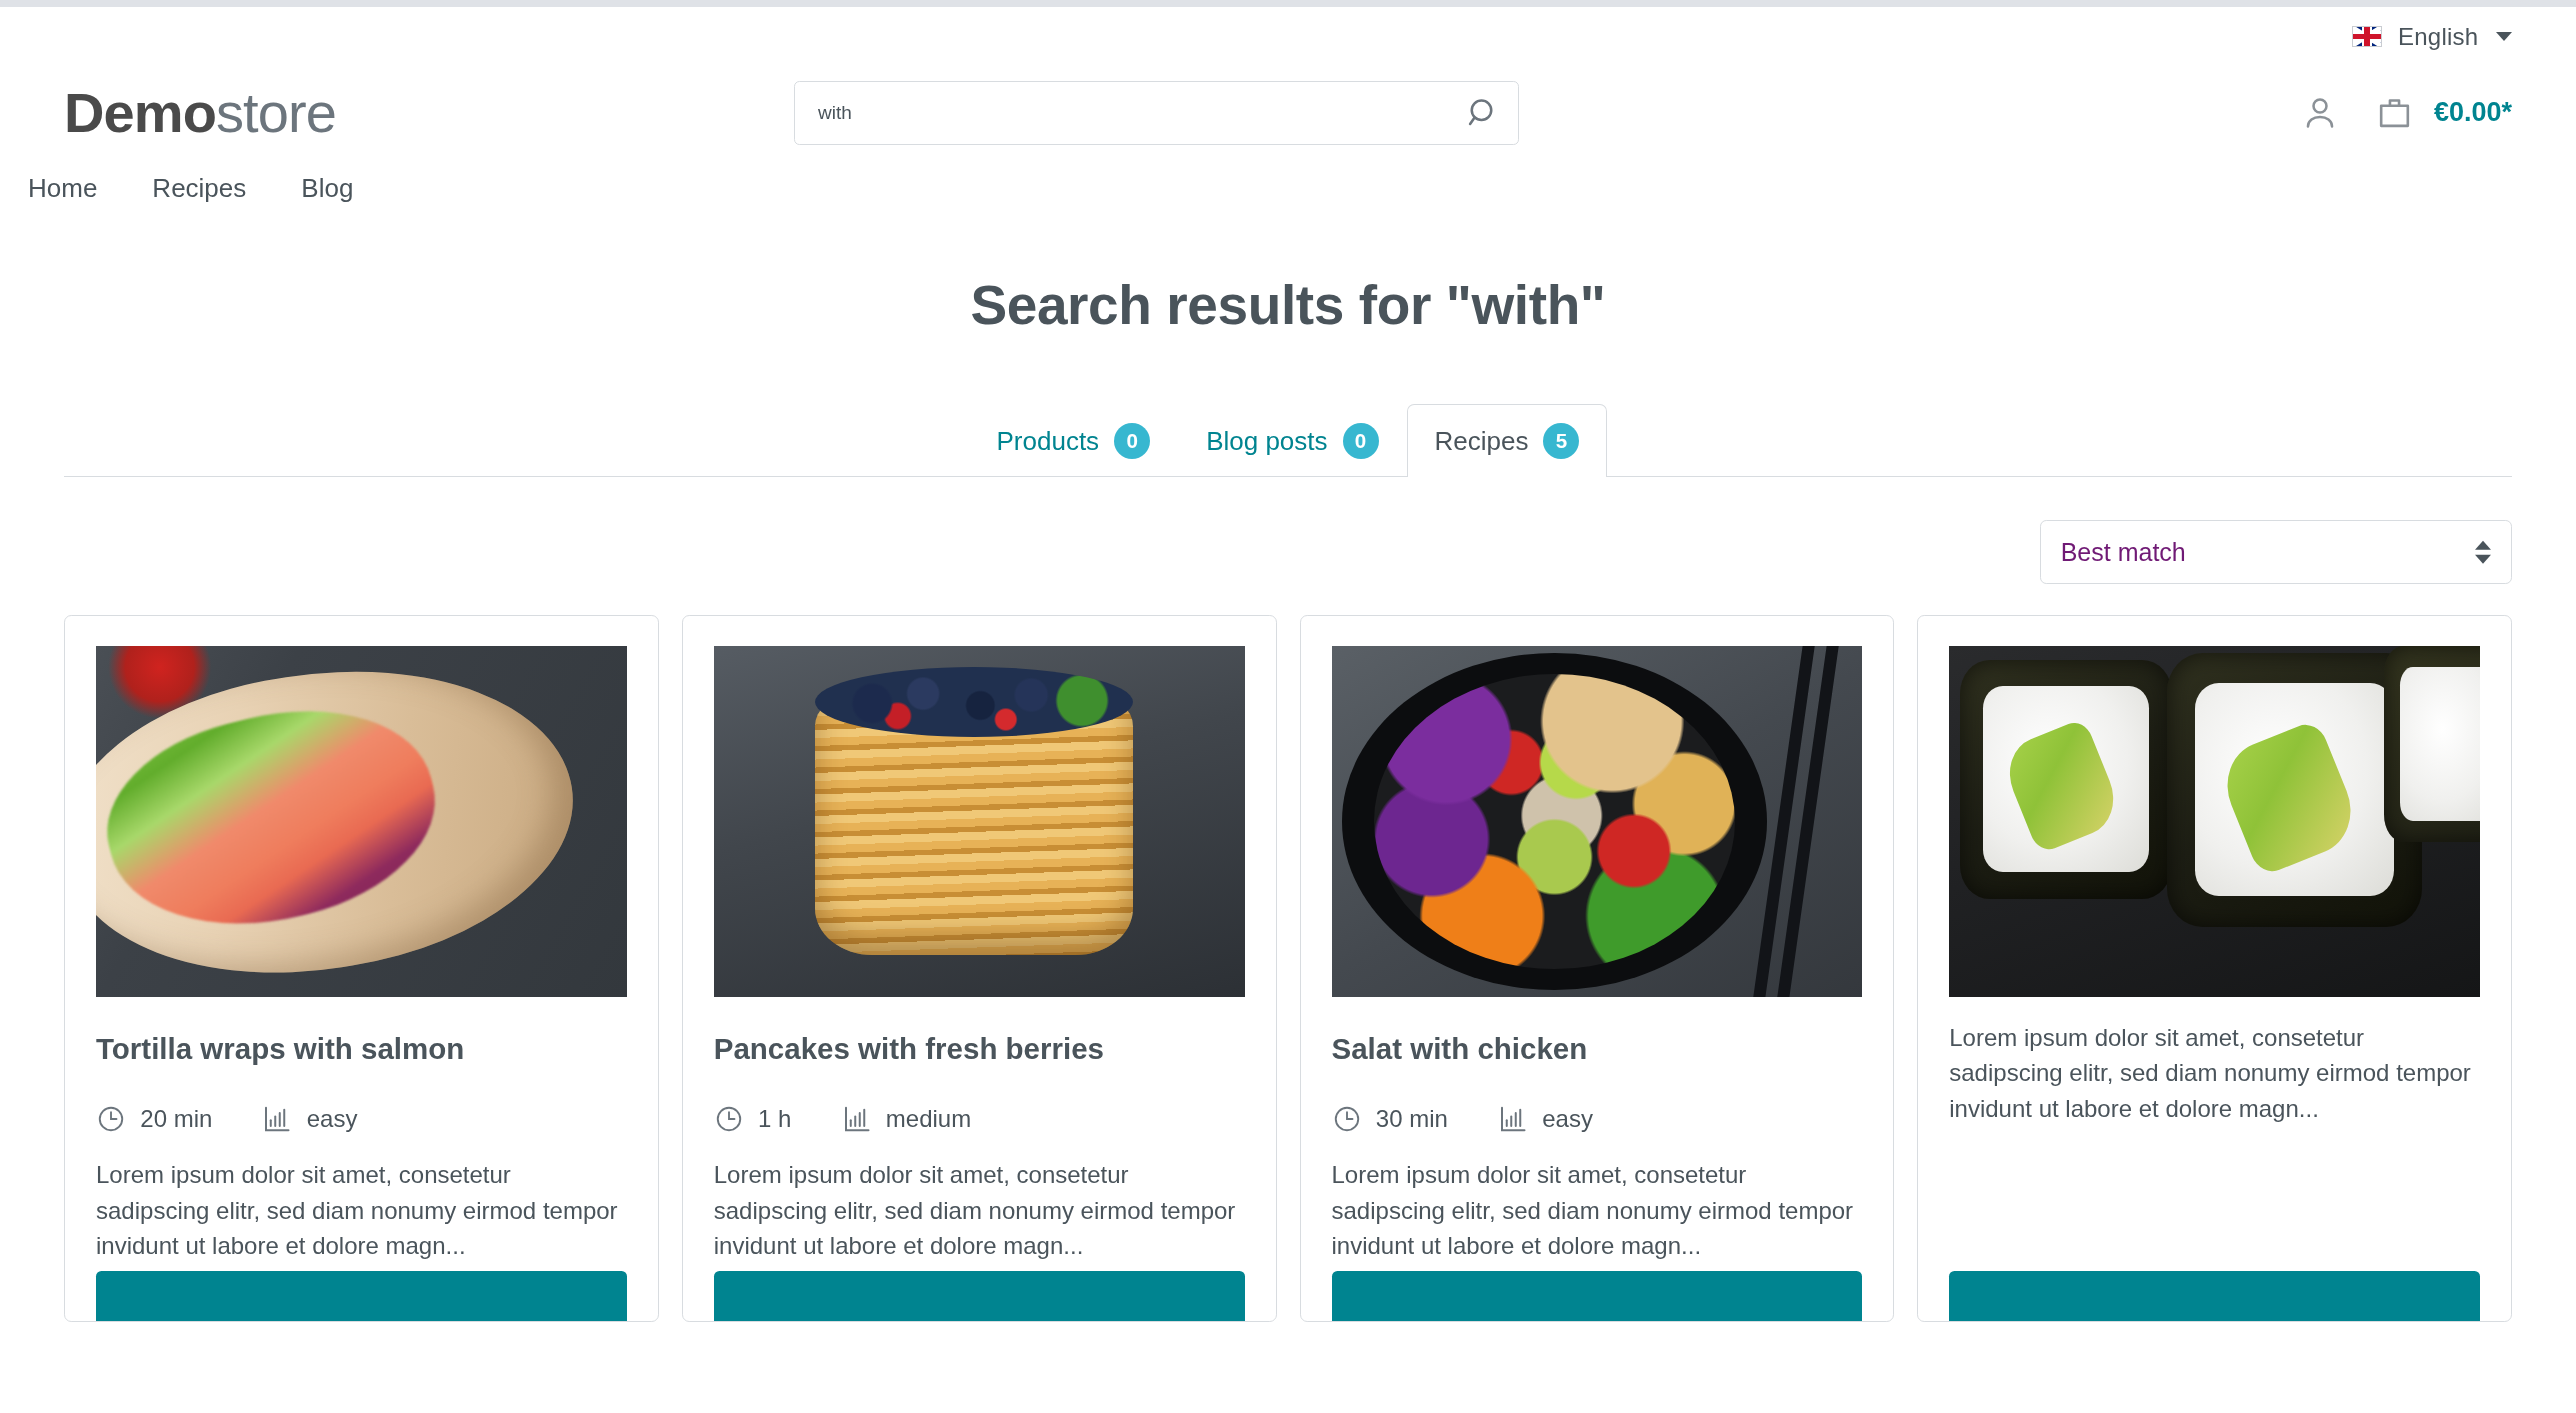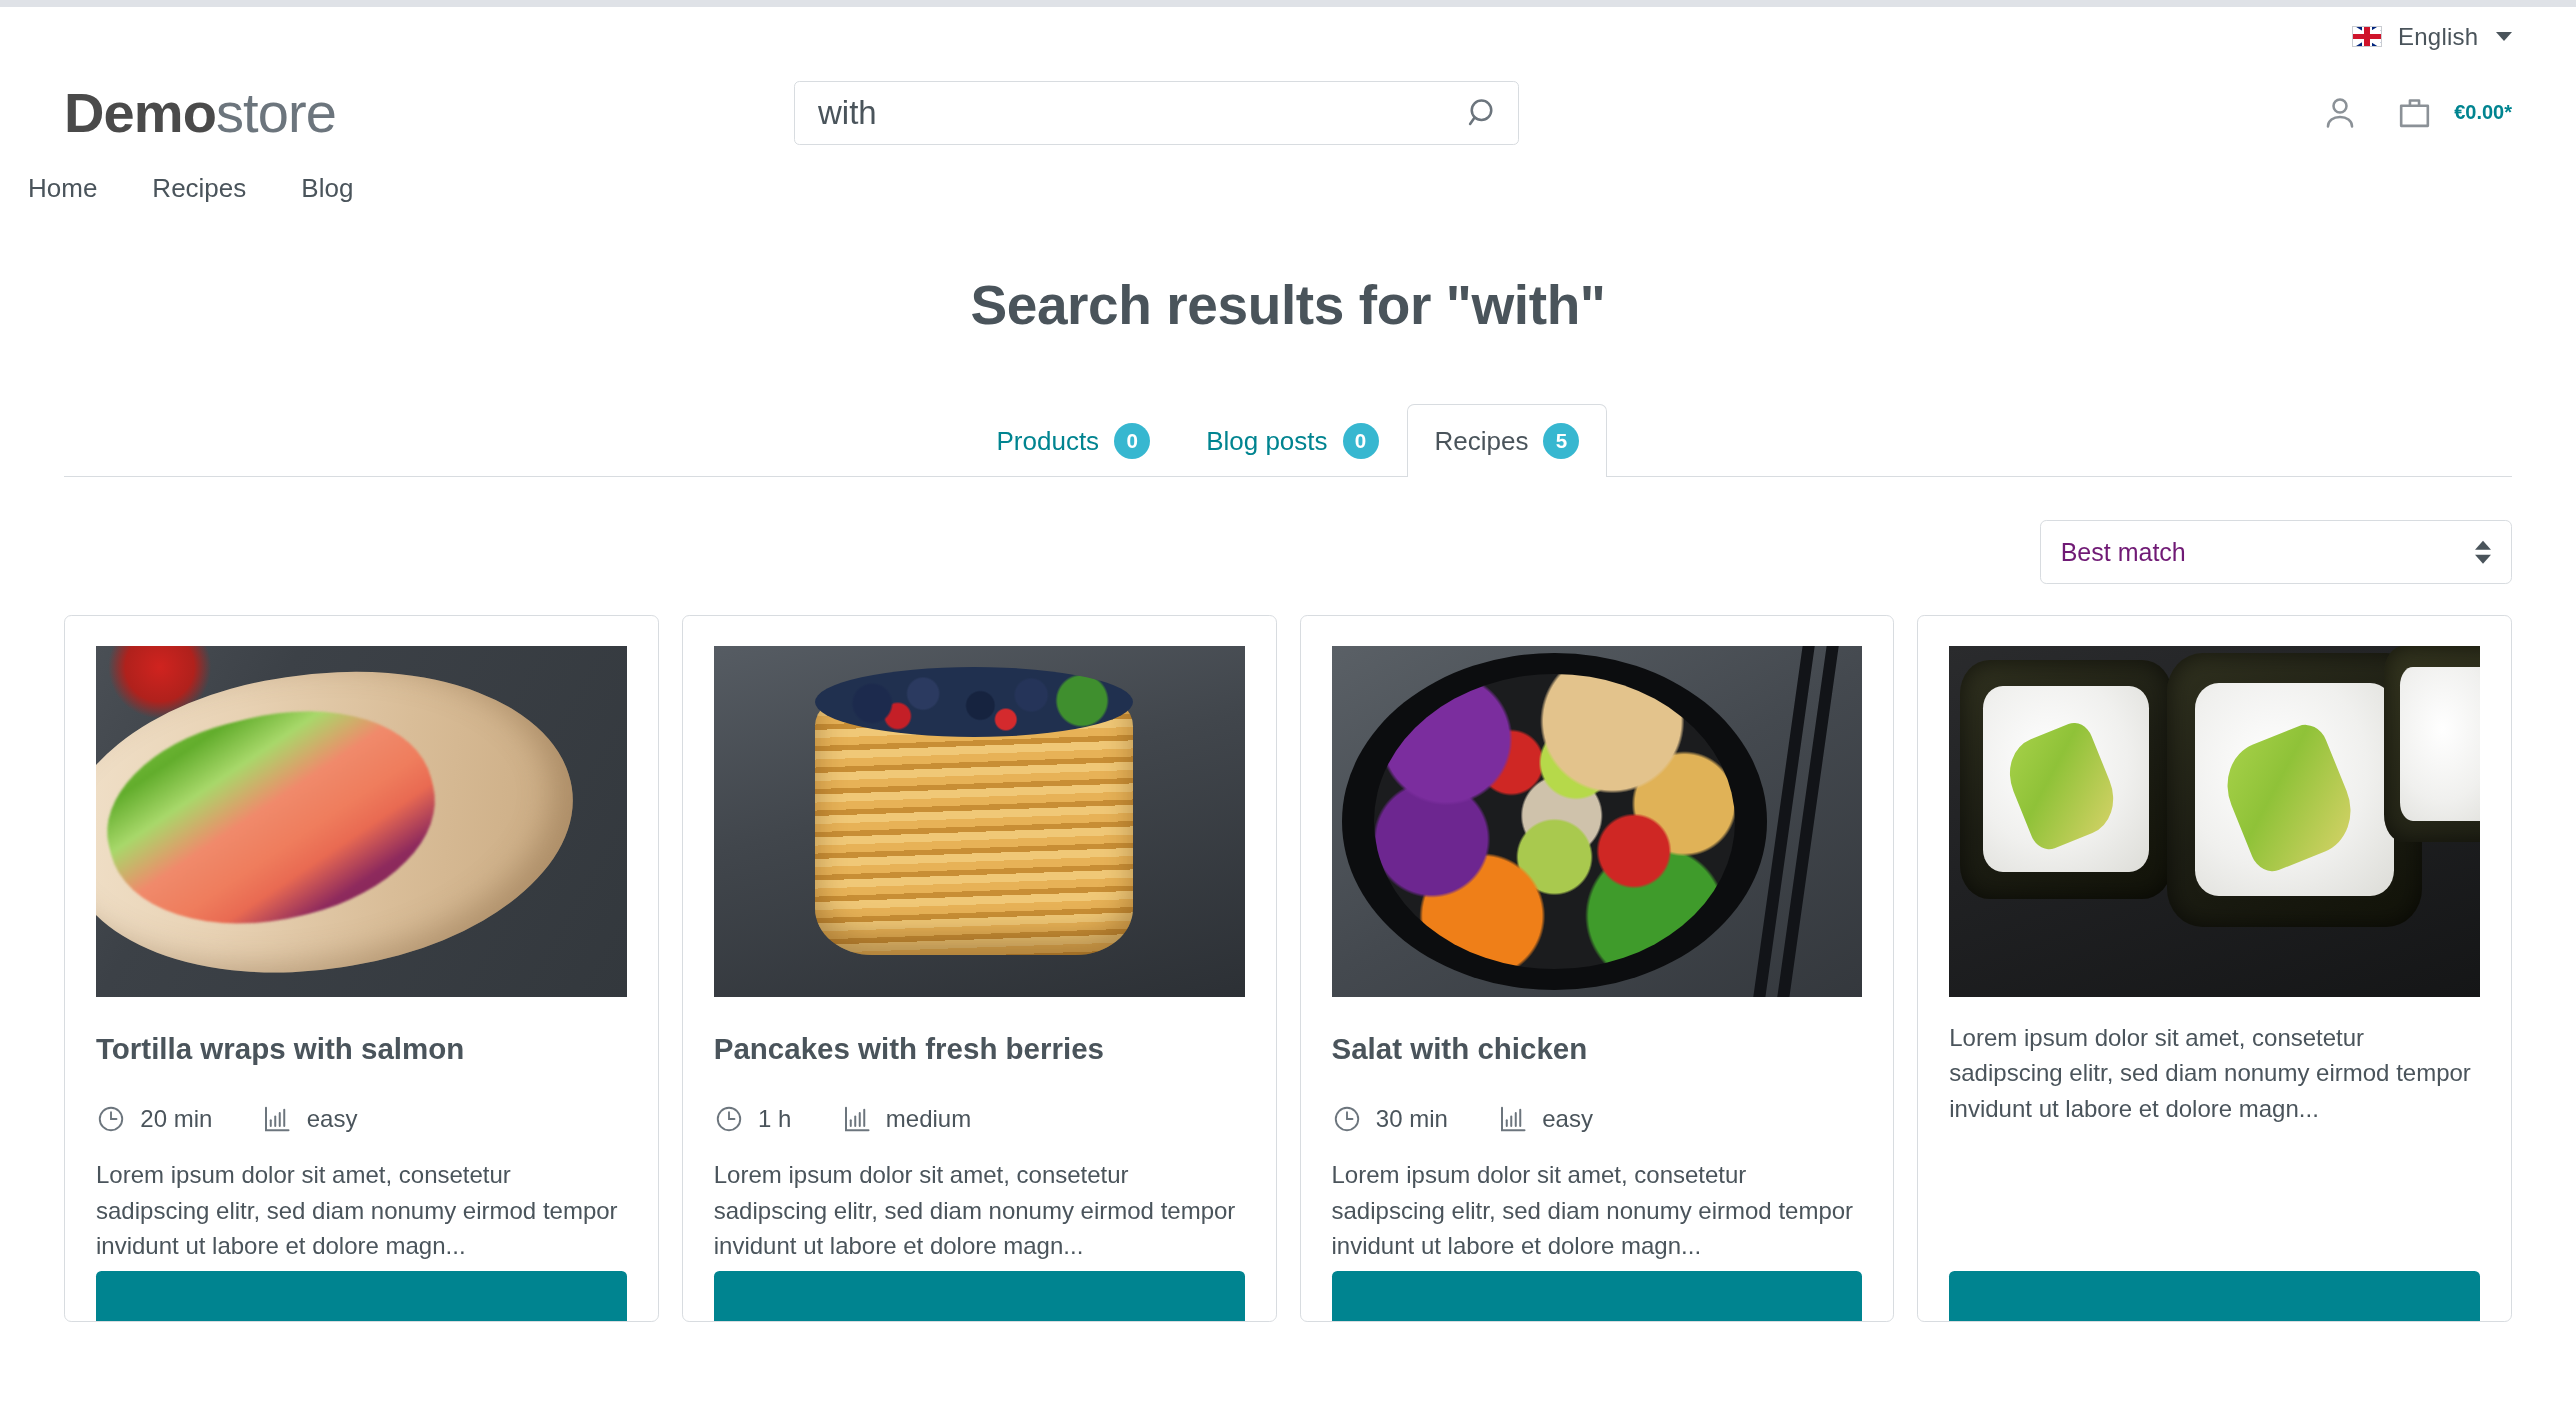--- a/index.html
+++ b/index.html
@@ -105,21 +105,21 @@
     flex: none;
     margin-left: 458px;
     width: 725px;
     position: relative;
   }
   .search-input {
     width: 100%;
     height: 64px;
     border: 0.9px solid #d8dce0;
     border-radius: 5.4px;
-    font-size: 33px;
+    font-size: 19px;
     color: #4a545b;
     padding: 0 63px 0 23px;
     font-family: "Liberation Sans", sans-serif;
     background: #fff;
     outline: none;
   }
   .search-btn {
     position: absolute;
     right: 12.5px;
     top: 50%;
@@ -148,21 +148,21 @@
     justify-content: center;
     padding: 0;
   }
   .cart-group {
     display: flex;
     align-items: center;
     gap: 19.7px;
     cursor: pointer;
   }
   .cart-total {
-    font-size: 20px;
+    font-size: 27px;
     font-weight: bold;
     color: #008490;
     white-space: nowrap;
   }
 
   
   .mainnav {
     display: flex;
     gap: 0;
     padding: 0 28px;

